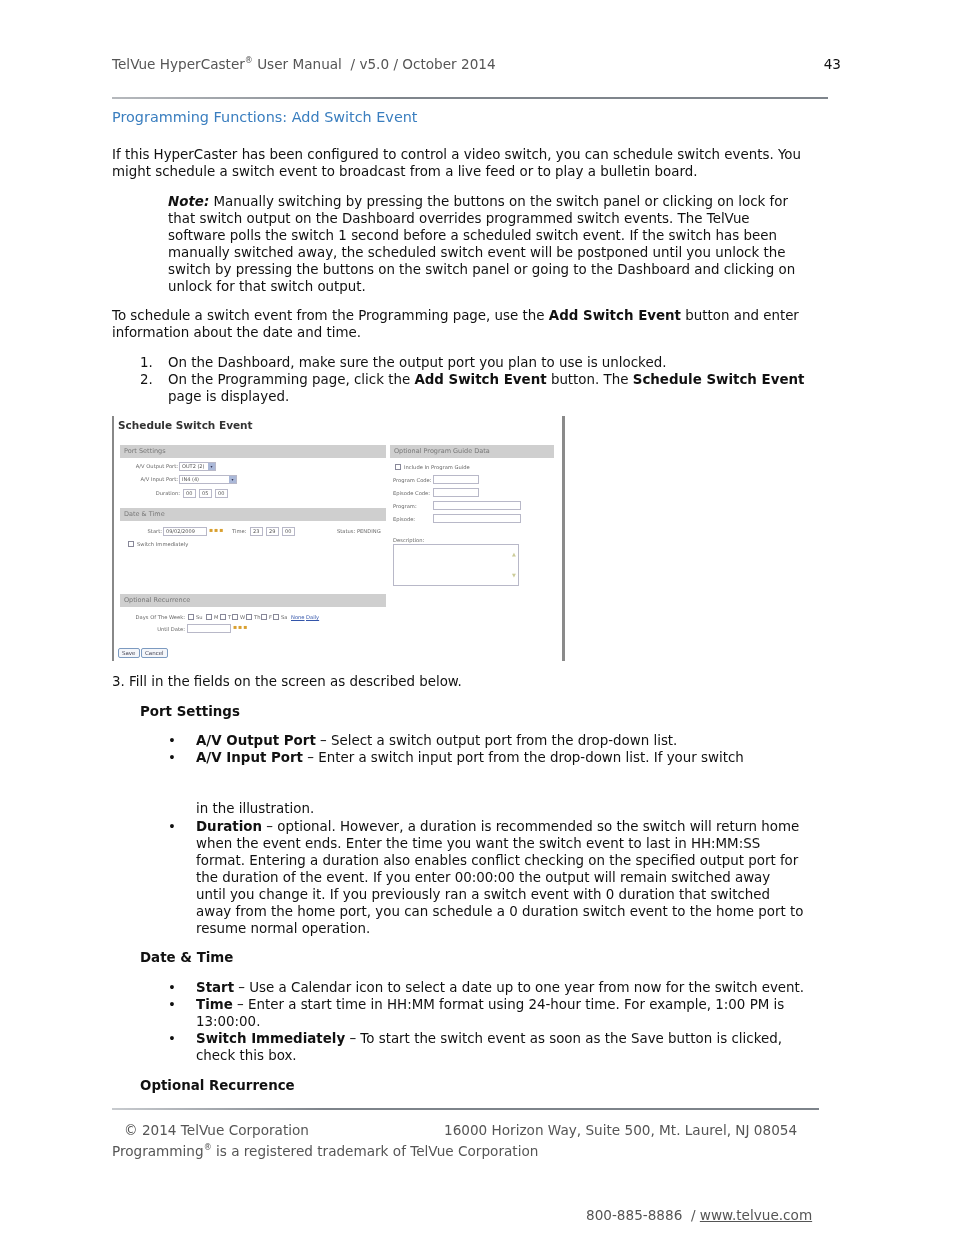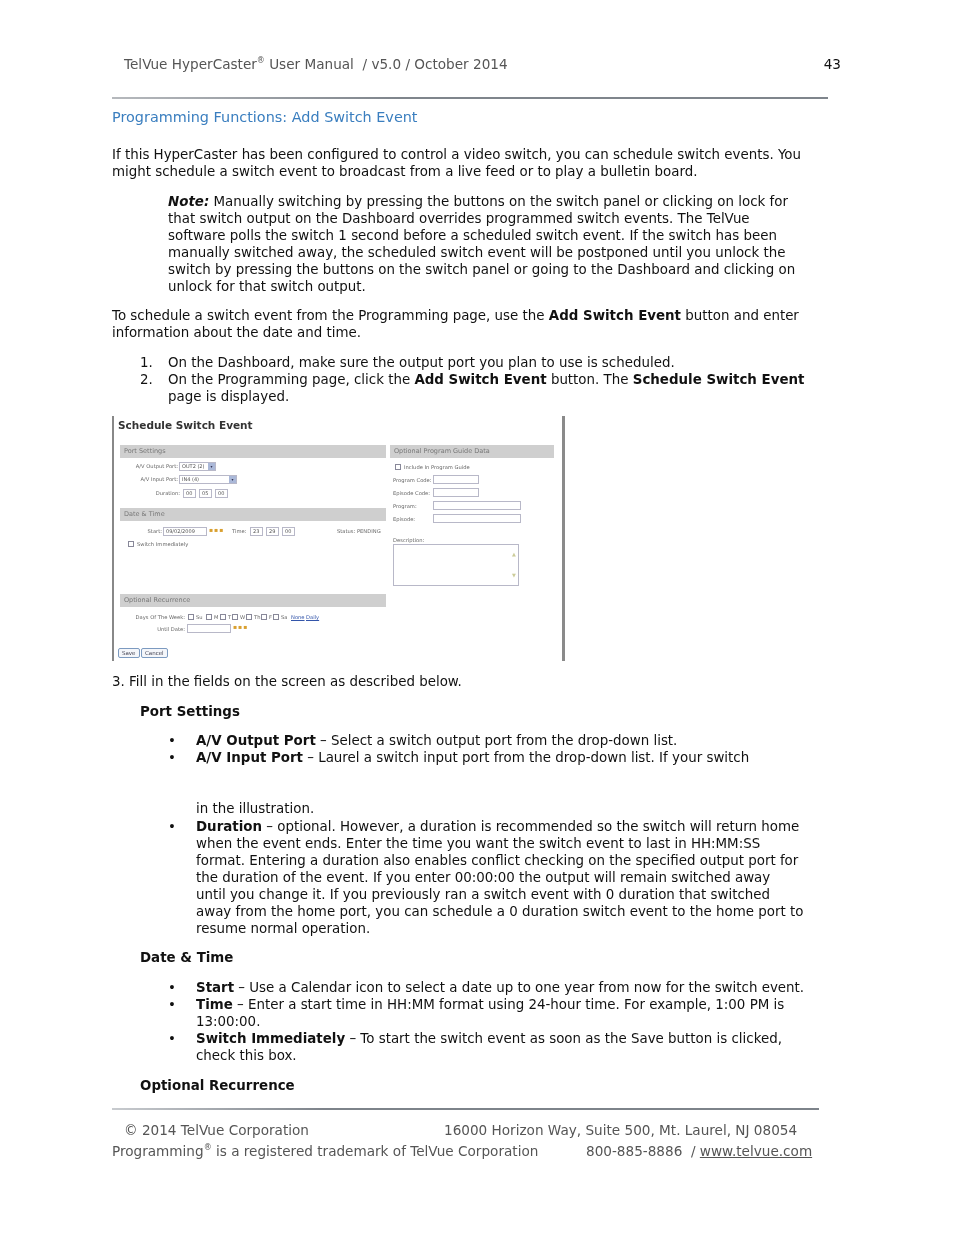--- a/index.html
+++ b/index.html
@@ -6,21 +6,21 @@
   html, body { width: 954px; height: 1235px; background: #ffffff; }
   body {
     position: relative;
     font-family: "DejaVu Sans", sans-serif;
     color: #111;
     font-size: 13.4px;
     line-height: 17px;
     overflow: hidden;
   }
   .abs { position: absolute; }
-  .hdr { left: 124px; top: 56px; width: 730px; color: #555; font-size: 13.6px; }
+  .hdr { left: 112px; top: 56px; width: 730px; color: #555; font-size: 13.6px; }
   .hdr sup { font-size: 8px; vertical-align: 6px; line-height: 0; }
   .pagenum { right: 113px; top: 56px; color: #111; font-size: 13.6px; }
   .rule { left: 112px; top: 97px; width: 716px; height: 2px; background: linear-gradient(90deg,#b6b9bd,#7f858c 40%,#7f858c); }
   .sec-title { left: 112px; top: 109px; color: #3a7ebf; font-size: 14.4px; }
   .para { left: 112px; width: 735px; }
   .note { left: 168px; width: 672px; }
   b, .b { font-weight: bold; }
   .ol-item { left: 140px; width: 710px; }
   .ol-item .num { position: absolute; left: 0; top: 0; width: 22px; }
   .ol-item .txt { position: absolute; left: 28px; top: 0; width: 672px; }
@@ -70,21 +70,21 @@
 <div class="abs note" style="top:227px">software polls the switch 1 second before a scheduled switch event.  If the switch has been</div>
 <div class="abs note" style="top:244px">manually switched away, the scheduled switch event will be postponed until you unlock the</div>
 <div class="abs note" style="top:261px">switch by pressing the buttons on the switch panel or going to the Dashboard and clicking on</div>
 <div class="abs note" style="top:278px">unlock for that switch output.</div>
 
 <div class="abs para" style="top:307px"><span>To schedule a switch event from the Programming page, use the </span><b>Add Switch Event</b><span> button and enter</span></div>
 <div class="abs para" style="top:324px">information about the date and time.</div>
 
 <div class="abs ol-item" style="top:354px">
   <span class="num">1.</span>
-  <span class="txt">On the Dashboard, make sure the output port you plan to use is scheduled.</span>
+  <span class="txt">On the Dashboard, make sure the output port you plan to use is unlocked.</span>
 </div>
 <div class="abs ol-item" style="top:371px">
   <span class="num">2.</span>
   <span class="txt"><span>On the Programming page, click the </span><b>Add Switch Event</b><span> button. The </span><b>Schedule Switch Event</b><br><span>page is displayed.</span></span>
 </div>
 
 <div class="abs shot">
   <div class="lb"></div>
   <div class="rb"></div>
   <div class="title">Schedule Switch Event</div>
@@ -157,21 +157,21 @@
 <div class="abs para" style="top:673px">3. Fill in the fields on the screen as described below.</div>
 
 <div class="abs subhead" style="top:703px">Port Settings</div>
 
 <div class="abs bul" style="top:732px">
   <span class="dot">•</span>
   <span class="txt"><b>A/V Output Port</b><span> – Select a switch output port from the drop-down list.</span></span>
 </div>
 <div class="abs bul" style="top:749px">
   <span class="dot">•</span>
-  <span class="txt"><b>A/V Input Port</b><span> – Laurel a switch input port from the drop-down list. If your switch</span><br><br><br><span>in the illustration.</span></span>
+  <span class="txt"><b>A/V Input Port</b><span> – Enter a switch input port from the drop-down list. If your switch</span><br><br><br><span>in the illustration.</span></span>
 </div>
 <div class="abs bul" style="top:818px">
   <span class="dot">•</span>
   <span class="txt"><b>Duration</b><span> – optional. However, a duration is recommended so the switch will return home</span><br><span>when the event ends. Enter the time you want the switch event to last in HH:MM:SS</span><br><span>format. Entering a duration also enables conflict checking on the specified output port for</span><br><span>the duration of the event. If you enter 00:00:00 the output will remain switched away</span><br><span>until you change it. If you previously ran a switch event with 0 duration that switched</span><br><span>away from the home port, you can schedule a 0 duration switch event to the home port to</span><br><span>resume normal operation.</span></span>
 </div>
 
 <div class="abs subhead" style="top:949px">Date &amp; Time</div>
 
 <div class="abs bul" style="top:979px">
   <span class="dot">•</span>
@@ -185,13 +185,13 @@
   <span class="dot">•</span>
   <span class="txt"><b>Switch Immediately</b><span> – To start the switch event as soon as the Save button is clicked,</span><br><span>check this box.</span></span>
 </div>
 
 <div class="abs subhead" style="top:1077px">Optional Recurrence</div>
 
 <div class="abs frule"></div>
 <div class="abs foot" style="left:124px;top:1122px;">© 2014 TelVue Corporation</div>
 <div class="abs foot" style="left:444px;top:1122px;">16000 Horizon Way, Suite 500, Mt. Laurel, NJ 08054</div>
 <div class="abs foot" style="left:112px;top:1143px;"><span>Programming</span><sup>®</sup><span> is a registered trademark of TelVue Corporation</span></div>
-<div class="abs foot" style="left:586px;top:1143px;white-space:pre;"><span>800-885-8886  / </span><a>www.telvue.com</a></div>
+<div class="abs foot" style="left:586px;top:1207px;white-space:pre;"><span>800-885-8886  / </span><a>www.telvue.com</a></div>
 
 </body></html>

